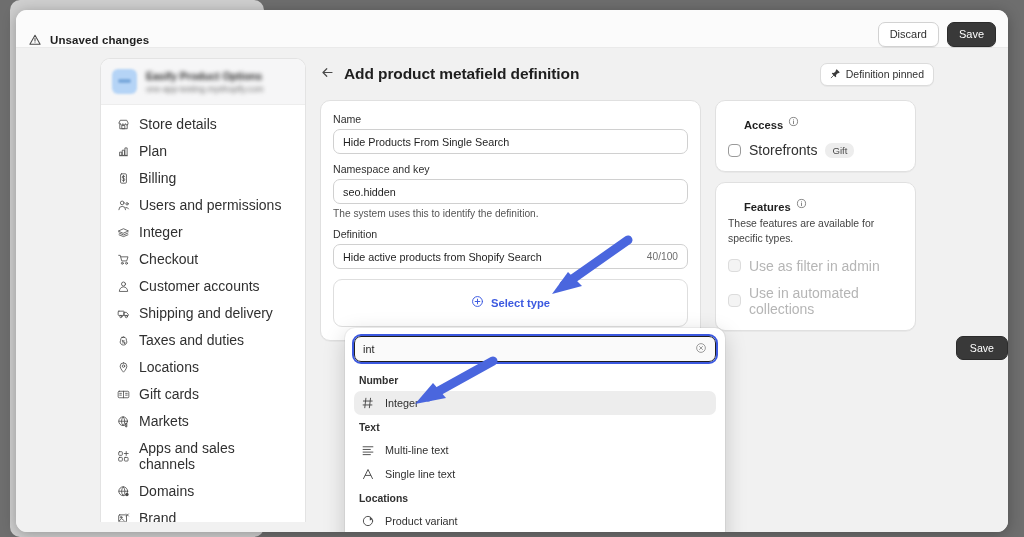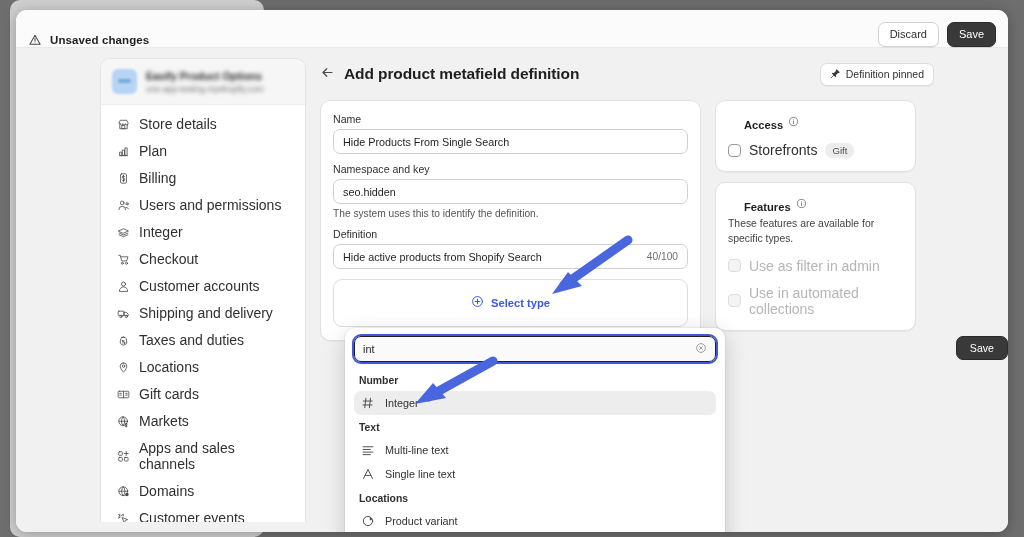--- a/index.html
+++ b/index.html
@@ -362,29 +362,20 @@
             </div>
             <div class="nav-item">
               <span>
                 <svg class="nav-ico" viewBox="0 0 20 20" fill="none" stroke="#4a4a4a" stroke-width="1.25" stroke-linecap="round" stroke-linejoin="round">
                   <circle cx="9.6" cy="9.6" r="6.8"></circle>
                   <path d="M2.8 9.6 h13.6 M9.6 2.8 a10 10 0 0 1 0 13.6 a10 10 0 0 1 0-13.6"></path>
                   <circle cx="15.3" cy="14.6" r="2.6" fill="#4a4a4a" stroke="none"></circle>
                 </svg>
               </span>
               <span>Domains</span>
-            </div>
-            <div class="nav-item">
-              <span>
-                <svg class="nav-ico" viewBox="0 0 20 20" fill="none" stroke="#4a4a4a" stroke-width="1.25" stroke-linecap="round" stroke-linejoin="round">
-                  <path d="M8.4 8.6 L16.4 11.7 L12.8 13.1 L11.4 16.7 Z"></path>
-                  <path d="M4.2 3.4 v2.6 M2.2 7.8 h2.6 M9.6 3.4 v2.6 M2.6 4 L4.3 5.7 M8.4 4 L6.7 5.7 M2.6 9.6 L4.3 7.9"></path>
-                </svg>
-              </span>
-              <span>Customer events</span>
             </div>
             <div class="nav-item">
               <span>
                 <svg class="nav-ico" viewBox="0 0 20 20" fill="none" stroke="#4a4a4a" stroke-width="1.25" stroke-linecap="round" stroke-linejoin="round">
                   <rect x="2.6" y="4.4" width="12" height="11" rx="1.6"></rect>
                   <circle cx="6.4" cy="8.2" r="1.3"></circle>
                   <path d="M3.4 13.6 L7.2 10.2 L11 13.4"></path>
                   <path d="M14.4 3 l3.2 3.2 M17.6 3 l-3.2 3.2"></path>
                 </svg>
               </span>

